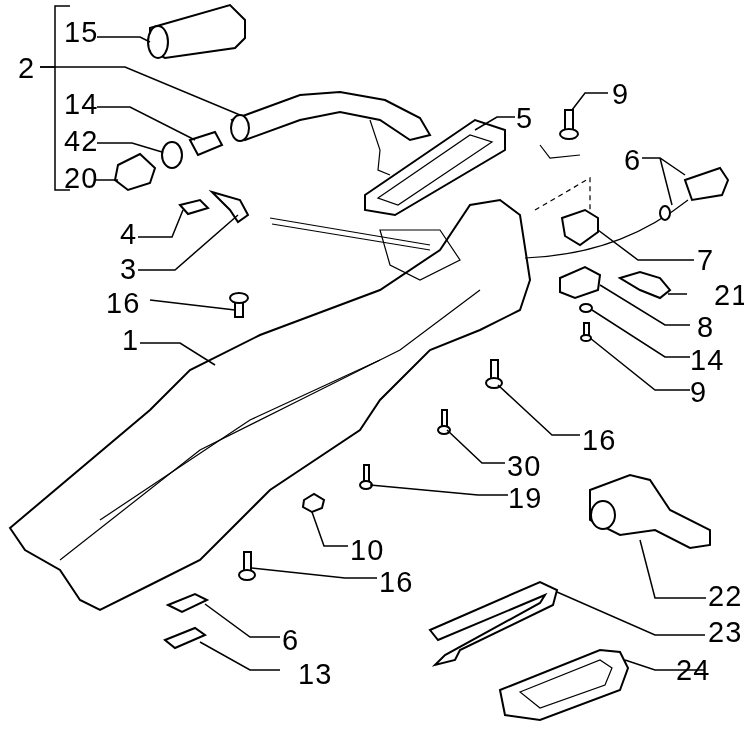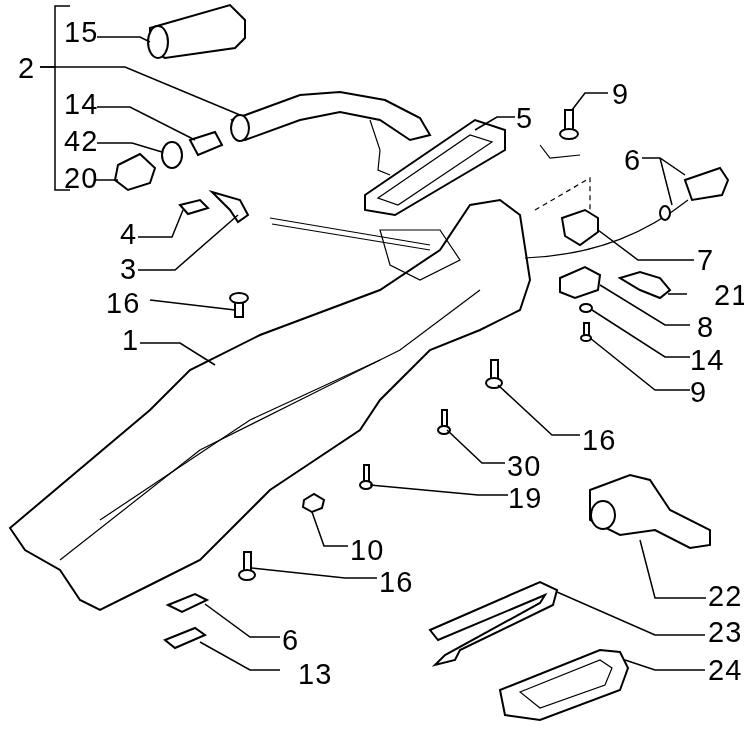--- a/index.html
+++ b/index.html
@@ -153,13 +153,13 @@
 <div class="lbl" style="left:690px;top:378px">9</div>
 <div class="lbl" style="left:582px;top:426px">16</div>
 <div class="lbl" style="left:507px;top:452px">30</div>
 <div class="lbl" style="left:508px;top:484px">19</div>
 <div class="lbl" style="left:350px;top:536px">10</div>
 <div class="lbl" style="left:379px;top:568px">16</div>
 <div class="lbl" style="left:708px;top:582px">22</div>
 <div class="lbl" style="left:282px;top:626px">6</div>
 <div class="lbl" style="left:708px;top:618px">23</div>
 <div class="lbl" style="left:298px;top:660px">13</div>
-<div class="lbl" style="left:708px;top:656px">24</div>
+<div class="lbl" style="left:676px;top:656px">24</div>
 
 </body></html>

